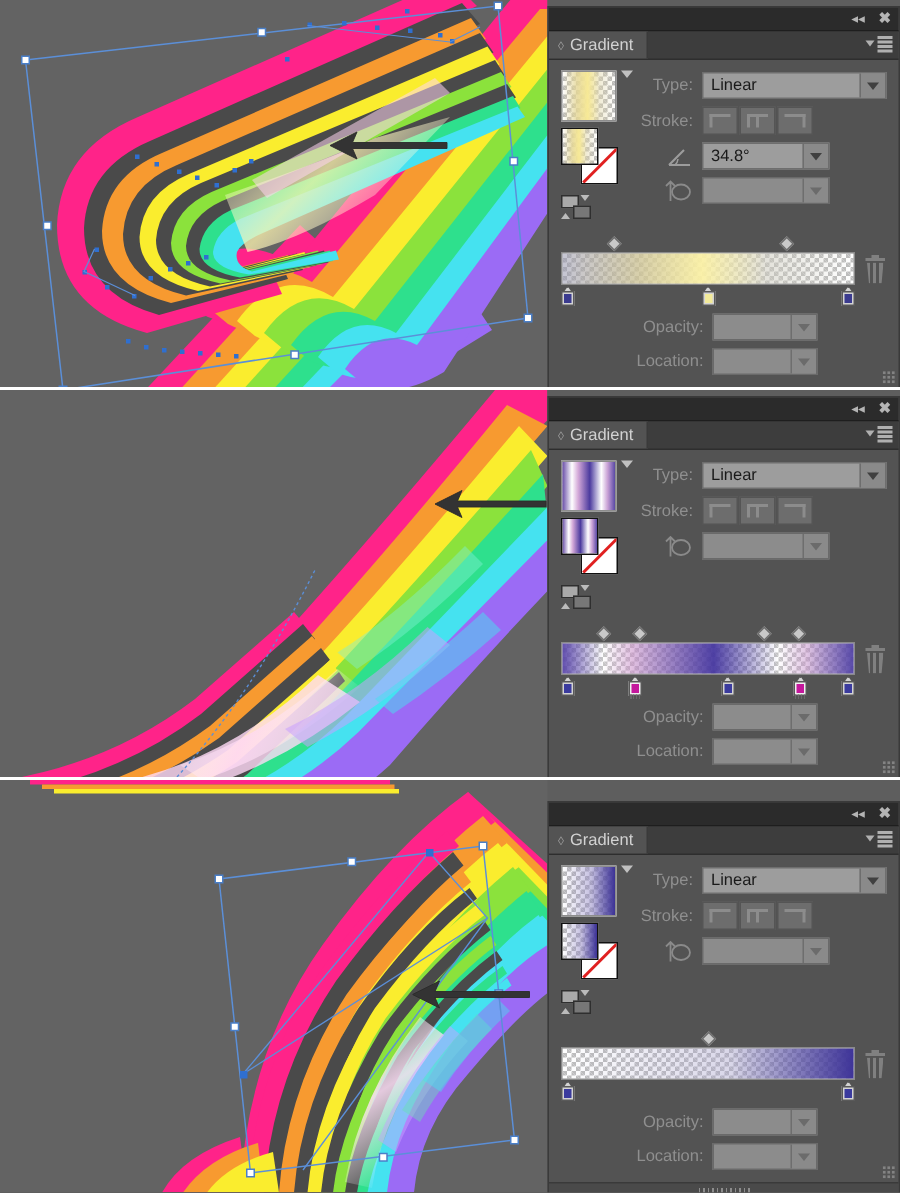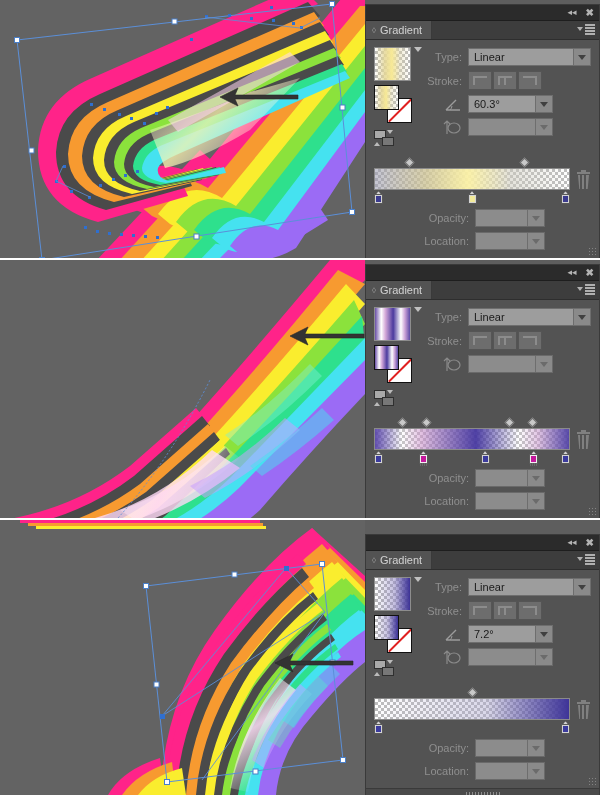--- a/index.html
+++ b/index.html
@@ -400,21 +400,21 @@
             <div class="row">
               <div style="width:40px;margin-right:6px;display:flex;justify-content:flex-end;">
                 <span class="angle-icon">
                   <svg width="17" height="13" viewBox="0 0 17 13">
                       <path d="M1 12 L15 12 M1 12 L11 2" stroke="#9c9c9c" stroke-width="1.4" fill="none"></path>
                       <path d="M5 12 A6 6 0 0 0 7 8" stroke="#9c9c9c" stroke-width="1" fill="none"></path>
                     </svg>
                 </span>
               </div>
               <div class="field" style="width:85px;">
-                <span class="val">60.3°</span>
+                <span class="val">34.8°</span>
                 <span class="dd">
                     <i></i>
                   </span>
               </div>
             </div>
             <div class="row">
               <div style="width:40px;margin-right:6px;display:flex;justify-content:flex-end;">
                 <span class="aspect-icon">
                   <svg width="19" height="15" viewBox="0 0 19 15">
                       <ellipse cx="11" cy="8" rx="6" ry="5" stroke="#8a8a8a" stroke-width="1.2" fill="none"></ellipse>
@@ -831,36 +831,20 @@
                     <span class="inner"></span>
                     <span class="bar"></span>
                   </div>
                 <div class="sbtn b3">
                     <span class="inner"></span>
                   </div>
               </div>
             </div>
             <div class="row">
               <div style="width:40px;margin-right:6px;display:flex;justify-content:flex-end;">
-                <span class="angle-icon">
-                  <svg width="17" height="13" viewBox="0 0 17 13">
-                      <path d="M1 12 L15 12 M1 12 L11 2" stroke="#9c9c9c" stroke-width="1.4" fill="none"></path>
-                      <path d="M5 12 A6 6 0 0 0 7 8" stroke="#9c9c9c" stroke-width="1" fill="none"></path>
-                    </svg>
-                </span>
-              </div>
-              <div class="field" style="width:85px;">
-                <span class="val">7.2°</span>
-                <span class="dd">
-                    <i></i>
-                  </span>
-              </div>
-            </div>
-            <div class="row">
-              <div style="width:40px;margin-right:6px;display:flex;justify-content:flex-end;">
                 <span class="aspect-icon">
                   <svg width="19" height="15" viewBox="0 0 19 15">
                       <ellipse cx="11" cy="8" rx="6" ry="5" stroke="#8a8a8a" stroke-width="1.2" fill="none"></ellipse>
                       <path d="M4 14 L4 2 M1 4 L4 1 L7 4" stroke="#8a8a8a" stroke-width="1.2" fill="none"></path>
                     </svg>
                 </span>
               </div>
               <div class="field disabled" style="width:85px;">
                 <span class="val"></span>
                 <span class="dd">

